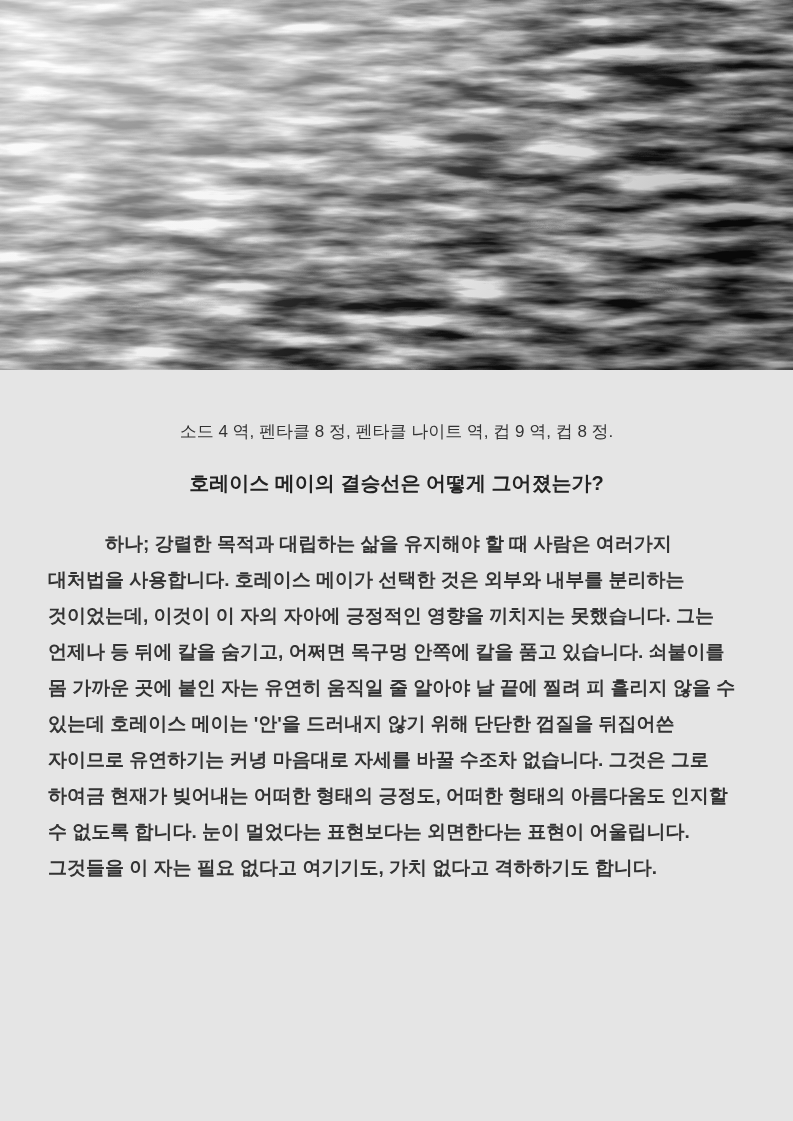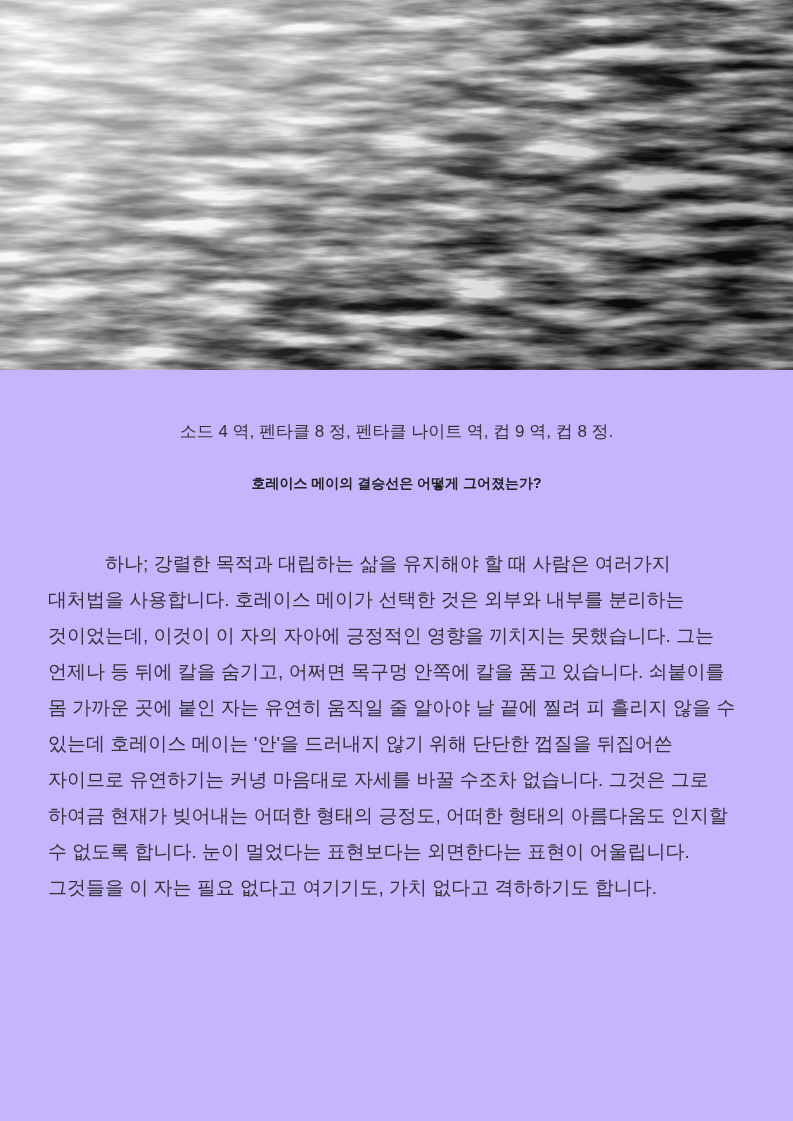--- a/index.html
+++ b/index.html
@@ -9,21 +9,21 @@
   }
   body {
     width: 793px;
     height: 1121px;
     font-family: "Liberation Sans", "DejaVu Sans", sans-serif;
     overflow: hidden;
   }
   .page {
     width: 793px;
     height: 1121px;
-    background: #c4b5fd;
+    background: #e5e5e5;
   }
   .hero {
     margin: 0;
     width: 793px;
     height: 370px;
     overflow: hidden;
     line-height: 0;
   }
   .hero svg { display: block; }
   .content {
@@ -33,36 +33,36 @@
   .card-line {
     margin: 50px 0 0 0;
     font-size: 17px;
     line-height: 24px;
     text-align: center;
     font-weight: 400;
     color: #333333;
   }
   .heading {
     margin: 26px 0 0 0;
-    font-size: 14px;
+    font-size: 20px;
     line-height: 26px;
     text-align: center;
     font-weight: 700;
     color: #222222;
   }
   .para {
     margin: 0;
     font-size: 19px;
     line-height: 36px;
     text-indent: 57px;
     word-break: keep-all;
     overflow-wrap: break-word;
     color: #333333;
   }
-  .para-first  { margin-top: 50px; }
+  .para-first  { margin-top: 30px; font-weight: bold; }
   .para-second { margin-top: 14px; }
 </style>
 </head>
 <body>
 
 <div class="page">
 
   <figure class="hero">
     <svg width="793" height="370" viewBox="0 0 793 370" preserveAspectRatio="none" role="img">
       <defs>

